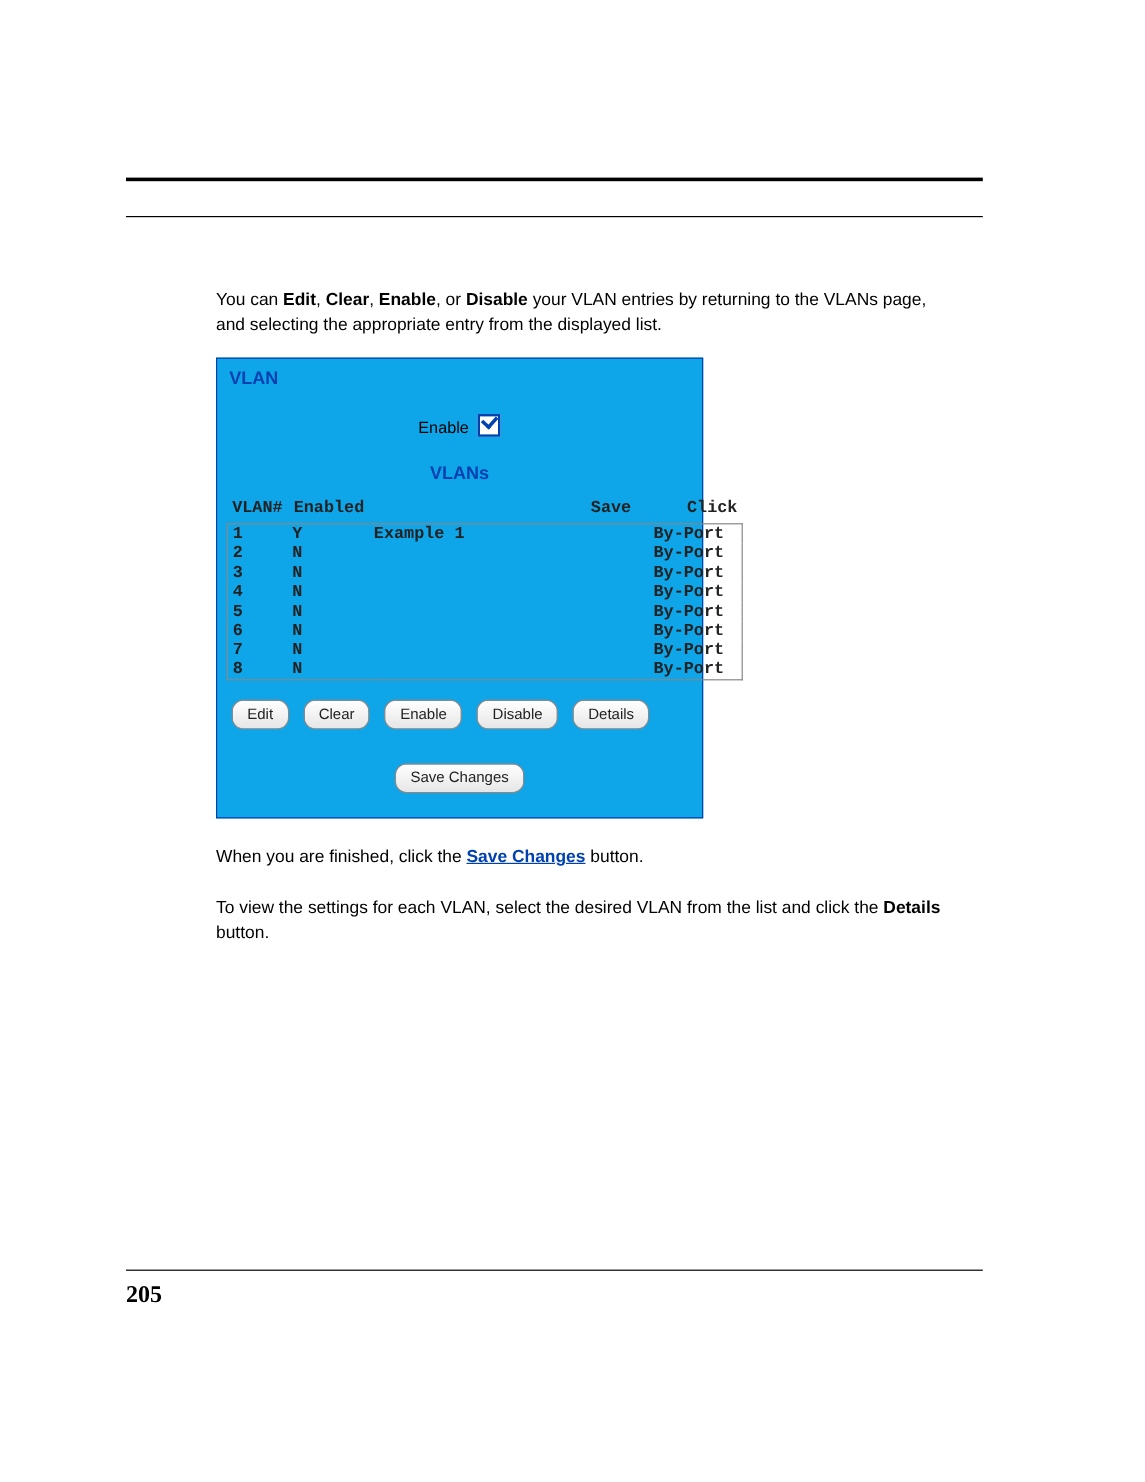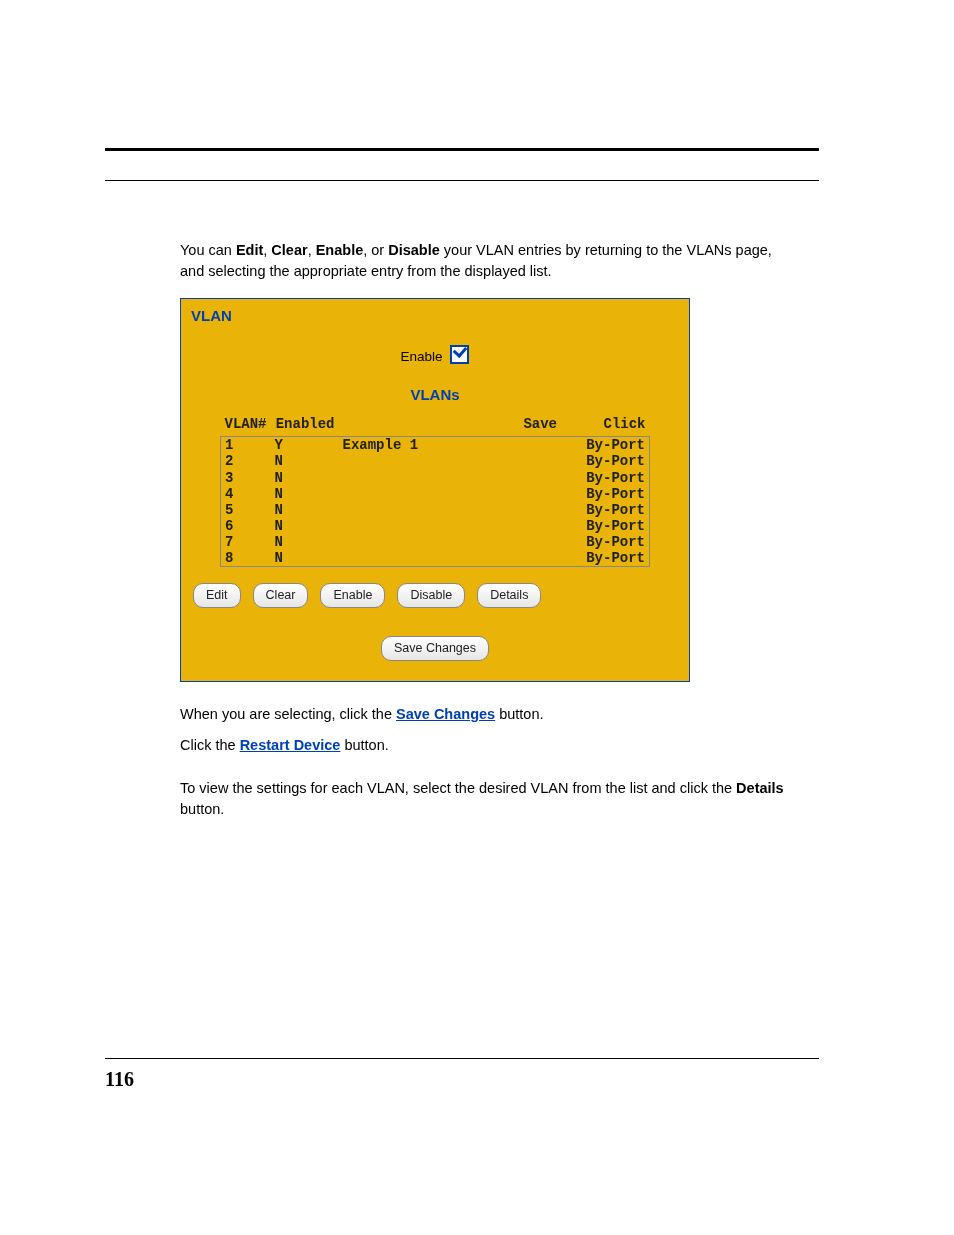--- a/index.html
+++ b/index.html
@@ -47,23 +47,23 @@
     margin-left: 24px;
   }
   .bold { font-weight: 700; }
   .link {
     color: #0041b0;
     font-weight: 700;
     text-decoration: underline;
   }
   .panel {
     margin: 16px 0 22px 0;
-    width: 510px;
+    width: 406px;
     border: 1px solid #0041b0;
-    background: #eab308;
+    background: #0ea5e9;
     box-sizing: border-box;
     padding: 6px 8px 20px 8px;
   }
   .panel-title {
     color: #0041b0;
     font-weight: 700;
     font-size: 15px;
     font-family: Verdana, Arial, sans-serif;
     margin: 0 0 18px 2px;
   }
@@ -123,21 +123,21 @@
     padding: 0 4px;
     line-height: 1.15;
   }
   .tbl tbody td {
     border-left: 1px solid #888;
     border-right: 1px solid #888;
   }
   .tbl tbody td.col-num { border-right: none; width: 34px; }
   .tbl tbody td.col-en  { border-left: none; border-right: none; width: 60px; }
   .tbl tbody td.col-nm  { border-left: none; border-right: none; }
-  .tbl tbody td.col-ty  { border-left: none; text-align: right; width: 80px; }
+  .tbl tbody td.col-ty  { border-left: none; text-align: center; width: 80px; }
   .tbl tbody tr:first-child td { border-top: 1px solid #888; }
   .tbl tbody tr:last-child  td { border-bottom: 1px solid #888; }
   .btn-row {
     text-align: left;
     margin-top: 16px;
   }
   .btn-row2 {
     text-align: center;
     margin-top: 28px;
   }
@@ -261,27 +261,24 @@
         <span class="btn">Disable</span>
         <span class="btn">Details</span>
       </div>
 
       <div class="btn-row2">
         <span class="btn">Save Changes</span>
       </div>
     </div>
 
     <p class="indent">
-      <span>When you are selecting, click the </span><span class="link">Save Changes</span><span> button.</span>
-    </p>
-    <p class="indent">
-      <span>Click the </span><span class="link">Restart Device</span><span> button.</span>
+      <span>When you are finished, click the </span><span class="link">Save Changes</span><span> button.</span>
     </p>
 
     <p style="margin-top:22px">
       <span>To view the settings for each VLAN, select the desired VLAN from the list and click the </span><span class="bold">Details</span><span> button.</span>
     </p>
 
   </div>
 
   <div class="footer-rule"></div>
-  <div class="page-number">116</div>
+  <div class="page-number">205</div>
 </div>
 
 </body></html>

